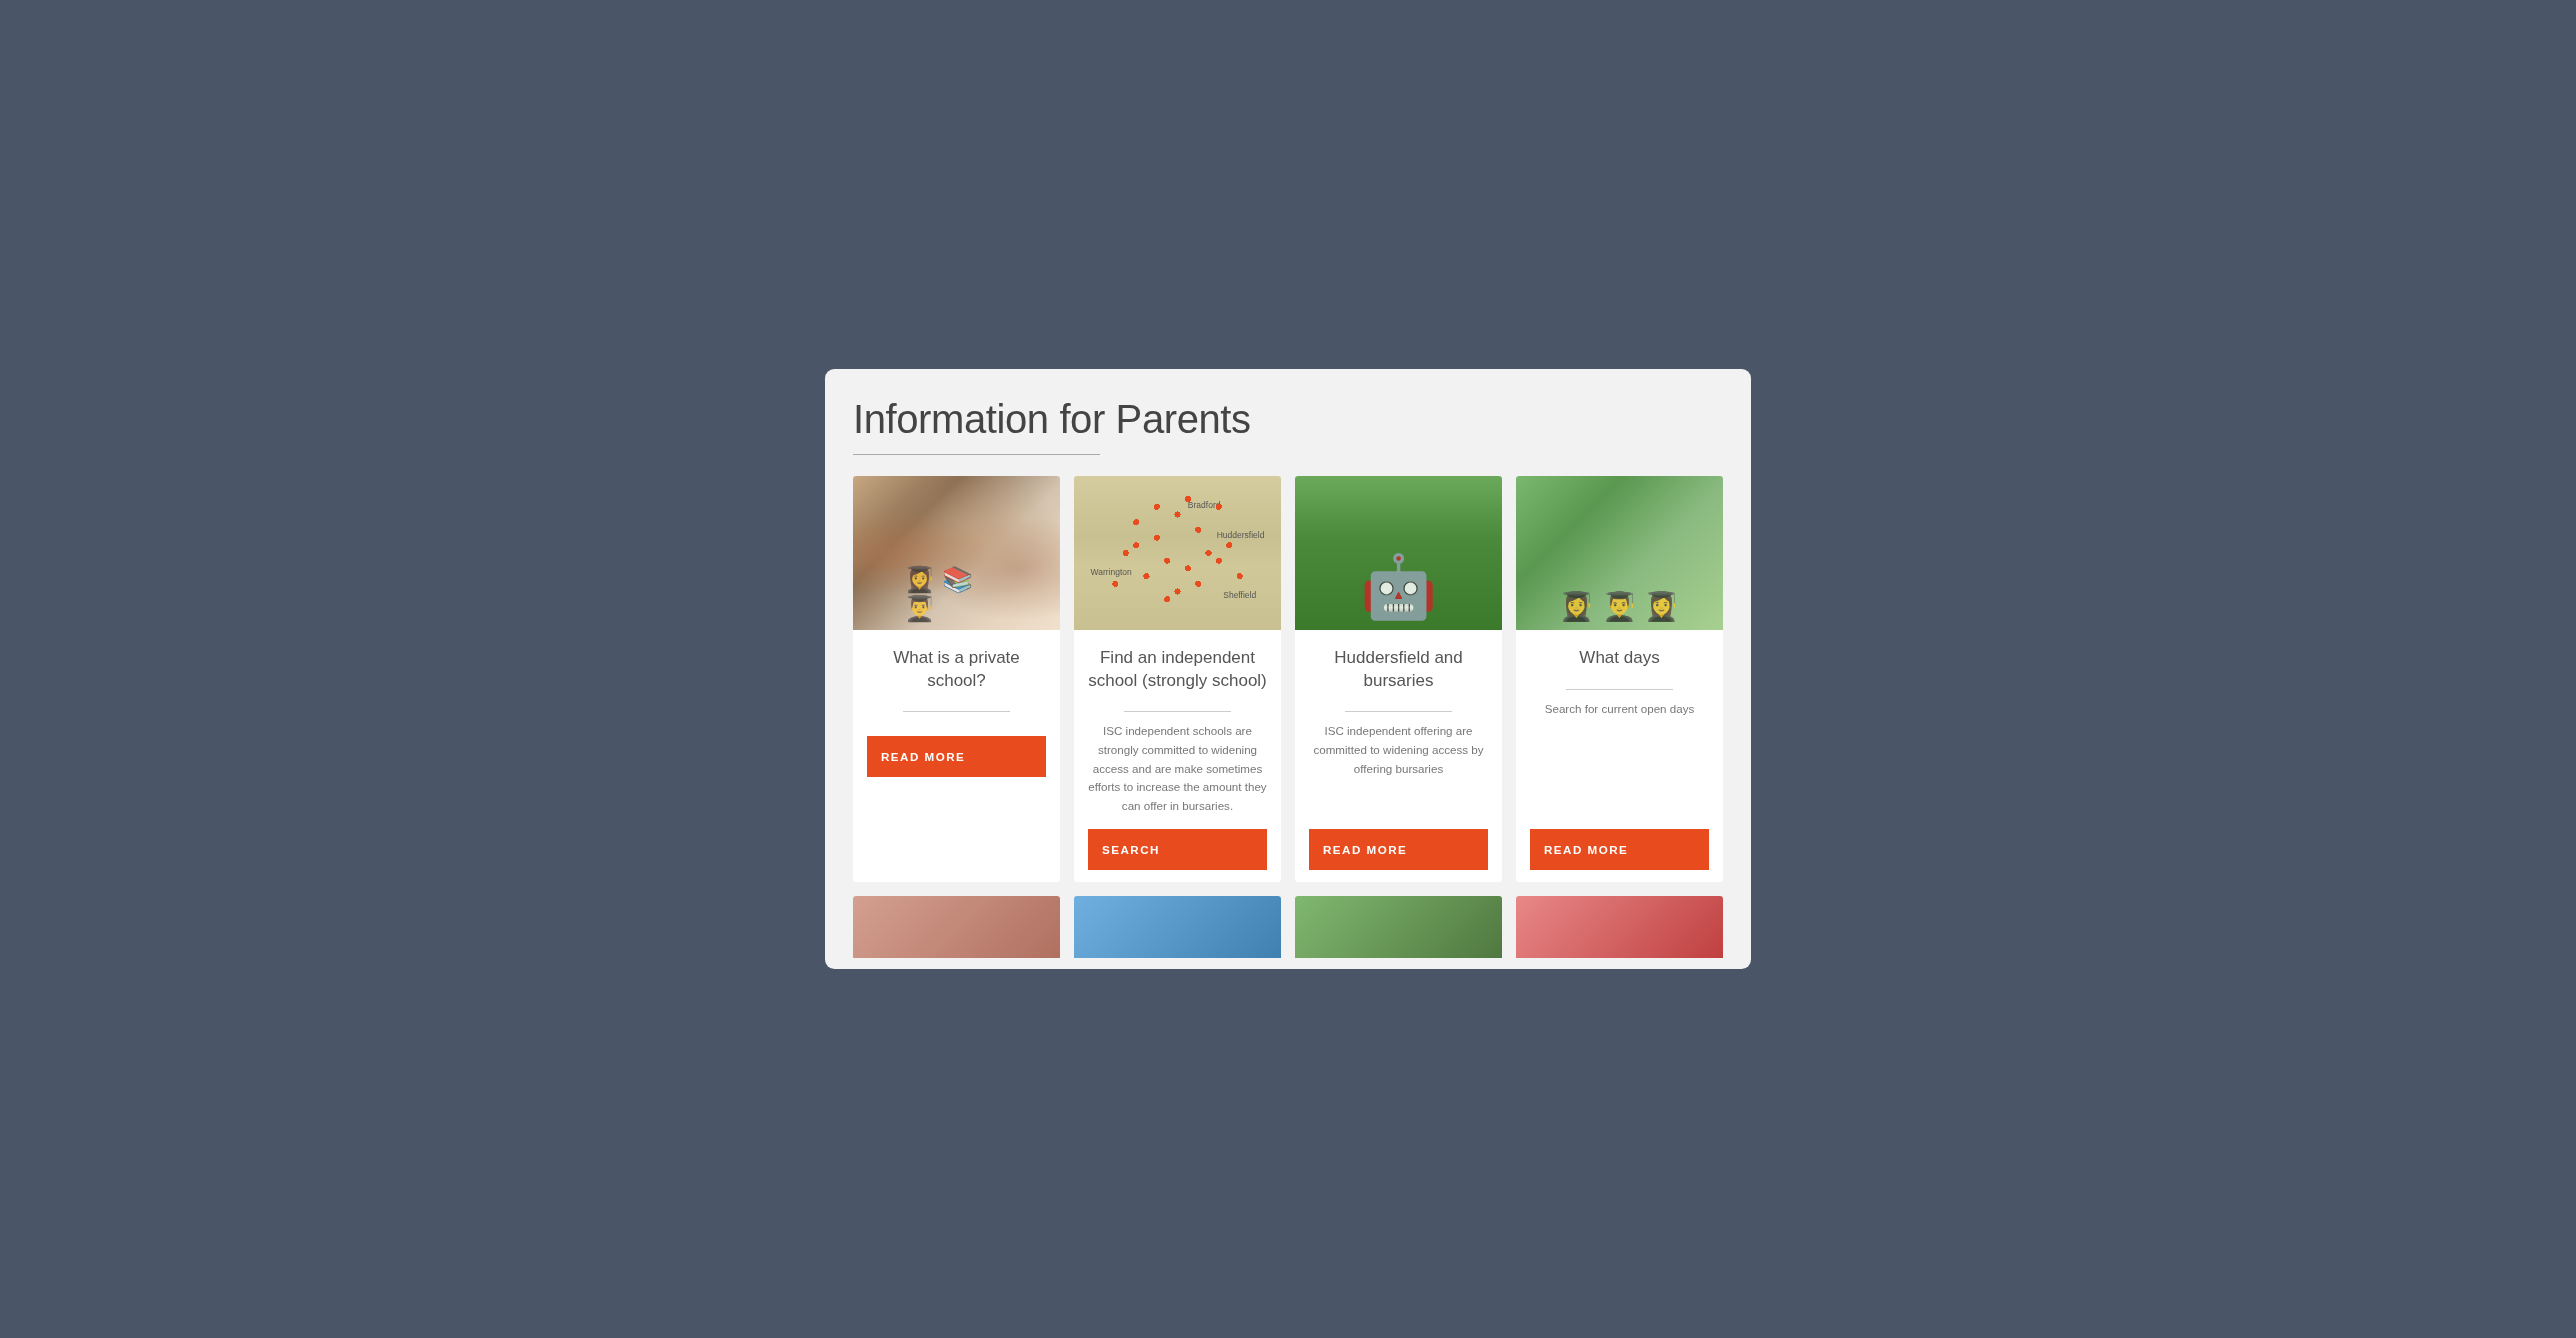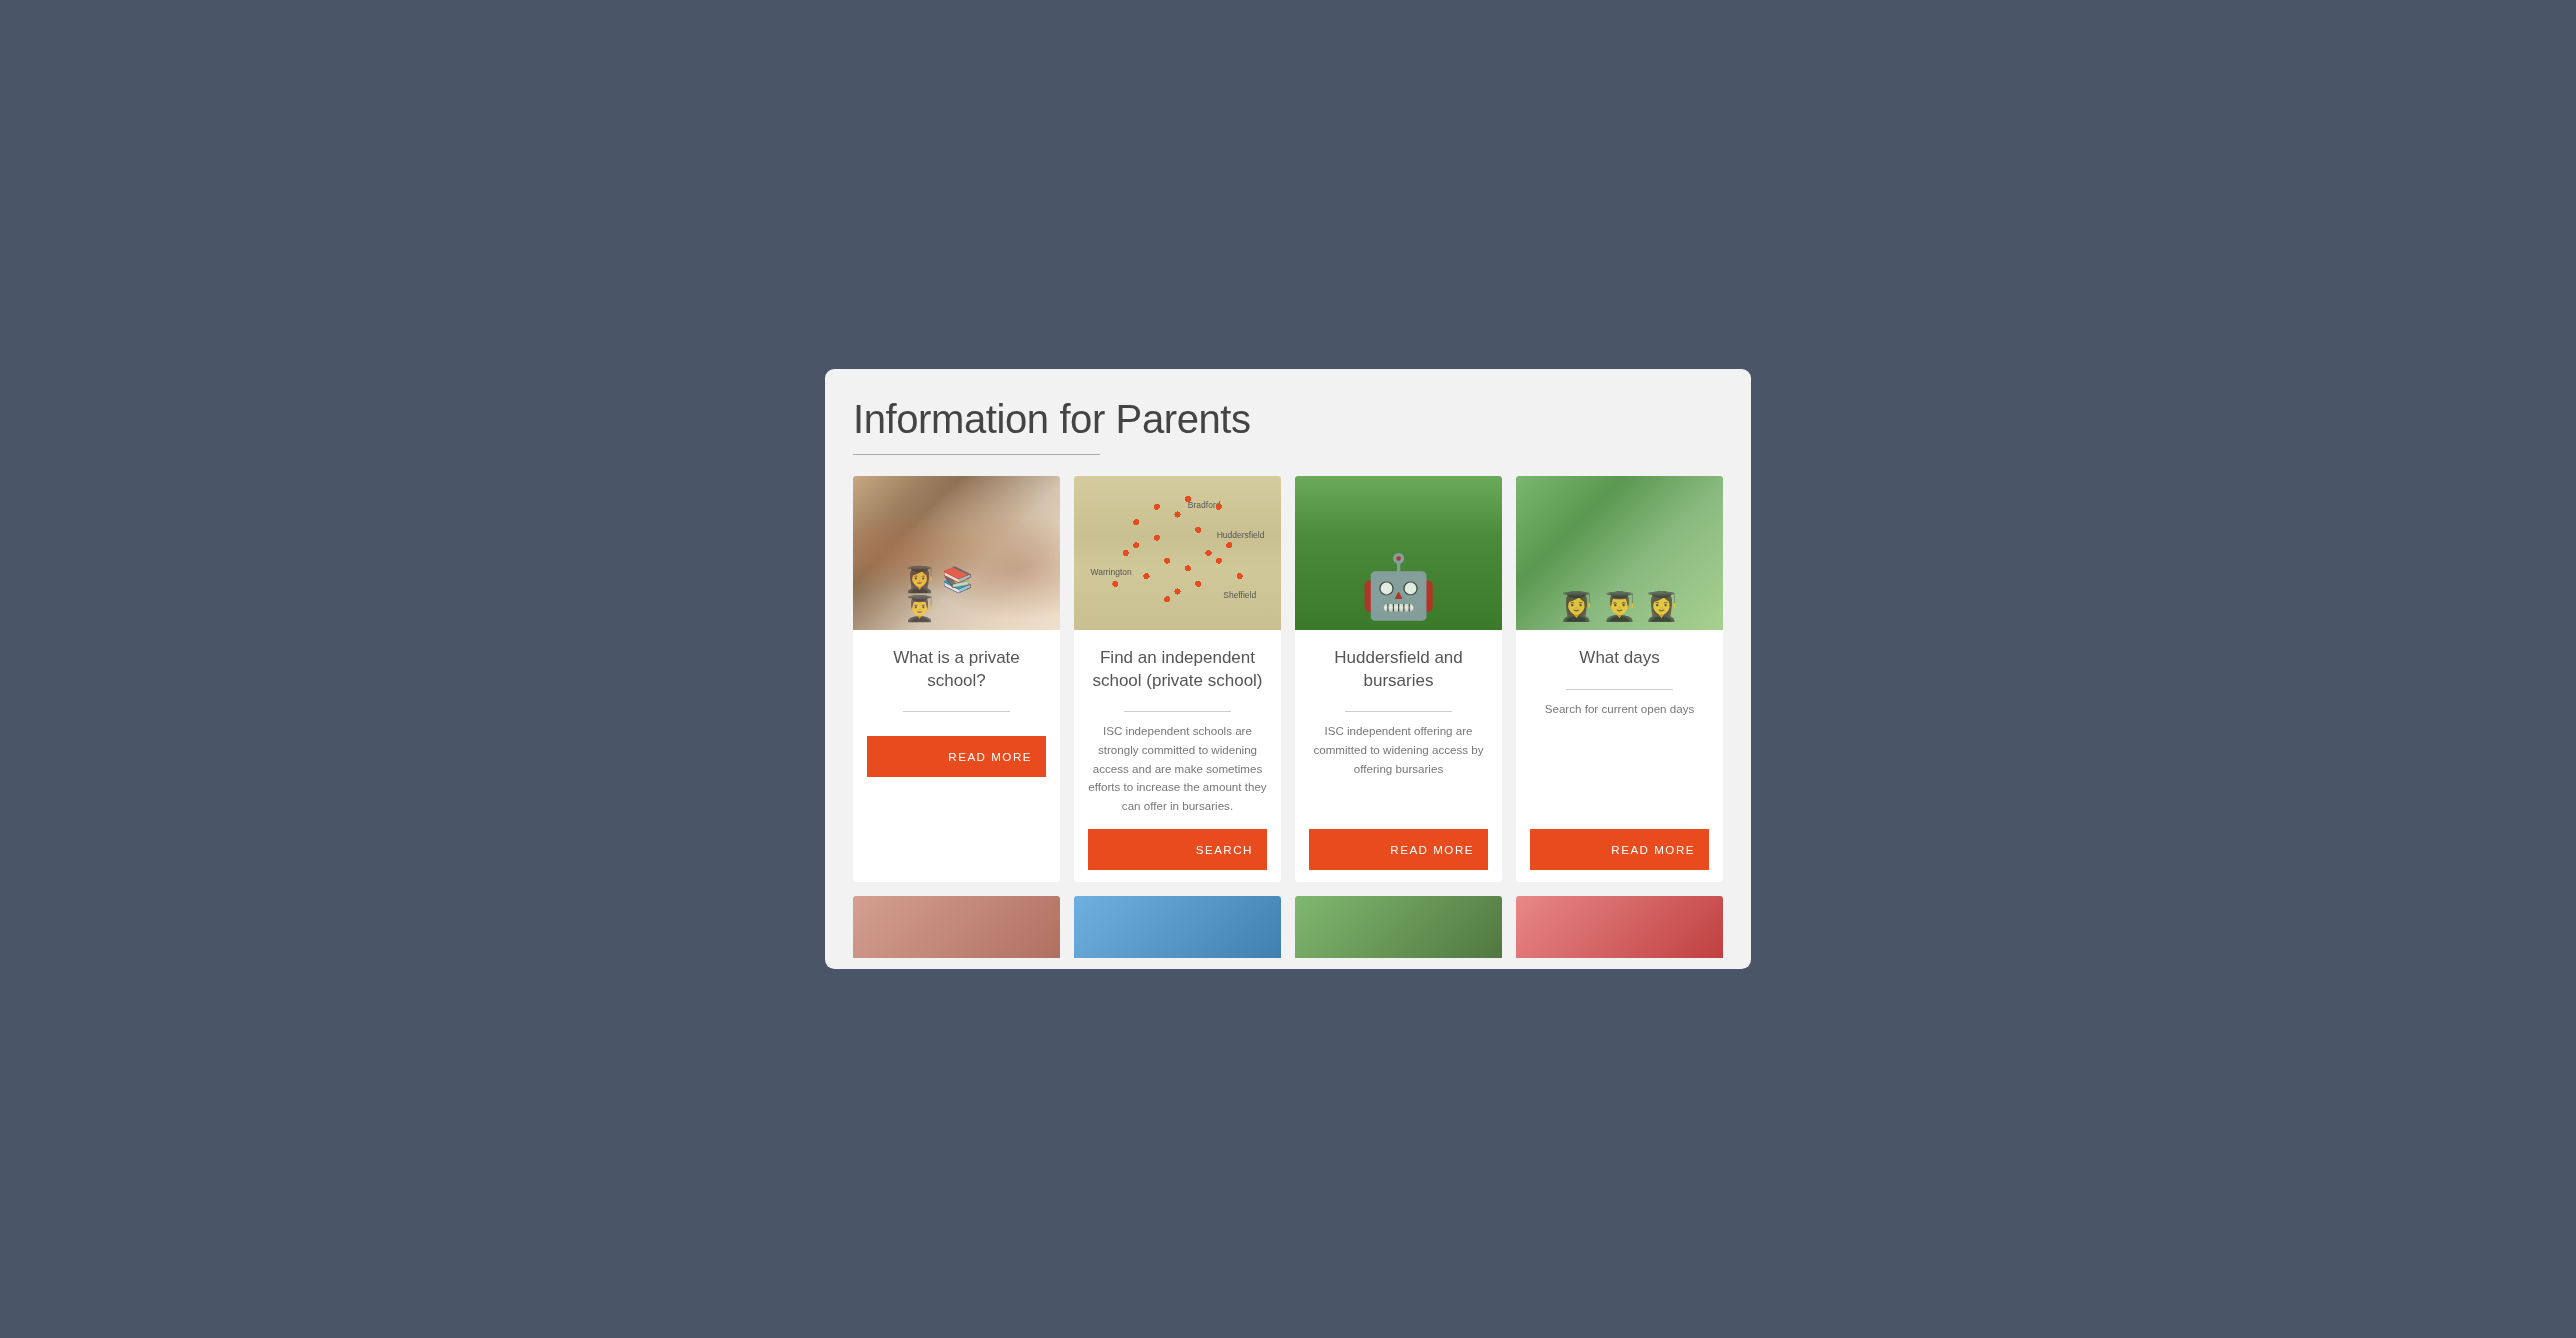--- a/index.html
+++ b/index.html
@@ -196,23 +196,23 @@
       line-height: 1.6;
       flex: 1;
     }
 
     .card-button {
       display: block;
       width: 100%;
       padding: 14px;
       background: #e84c1e;
       color: #fff;
-      text-align: right;
+      text-align: left;
       font-size: 11.6px;
-      font-weight: 400;
+      font-weight: 700;
       letter-spacing: 1.5px;
       border: none;
       cursor: pointer;
       text-transform: uppercase;
       margin-top: 14px;
       flex-shrink: 0;
     }
 
     .bottom-row {
       display: grid;
@@ -252,21 +252,21 @@
     </div>
 
     <div class="card">
       <div class="card-img-placeholder img-map">
         <span class="map-label map-label-bradford">Bradford</span>
         <span class="map-label map-label-huddersfield">Huddersfield</span>
         <span class="map-label map-label-warrington">Warrington</span>
         <span class="map-label map-label-sheffield">Sheffield</span>
       </div>
       <div class="card-body">
-        <h2 class="card-title">Find an independent school (private school)</h2>
+        <h2 class="card-title">Find an independent school (strongly school)</h2>
         <hr class="card-divider">
         <p class="card-description">ISC independent schools are strongly committed to widening access and are make sometimes efforts to increase the amount they can offer in bursaries.</p>
         <button class="card-button">SEARCH</button>
       </div>
     </div>
 
     <div class="card">
       <div class="card-img-placeholder img-robot"></div>
       <div class="card-body">
         <h2 class="card-title">Huddersfield and bursaries</h2>

